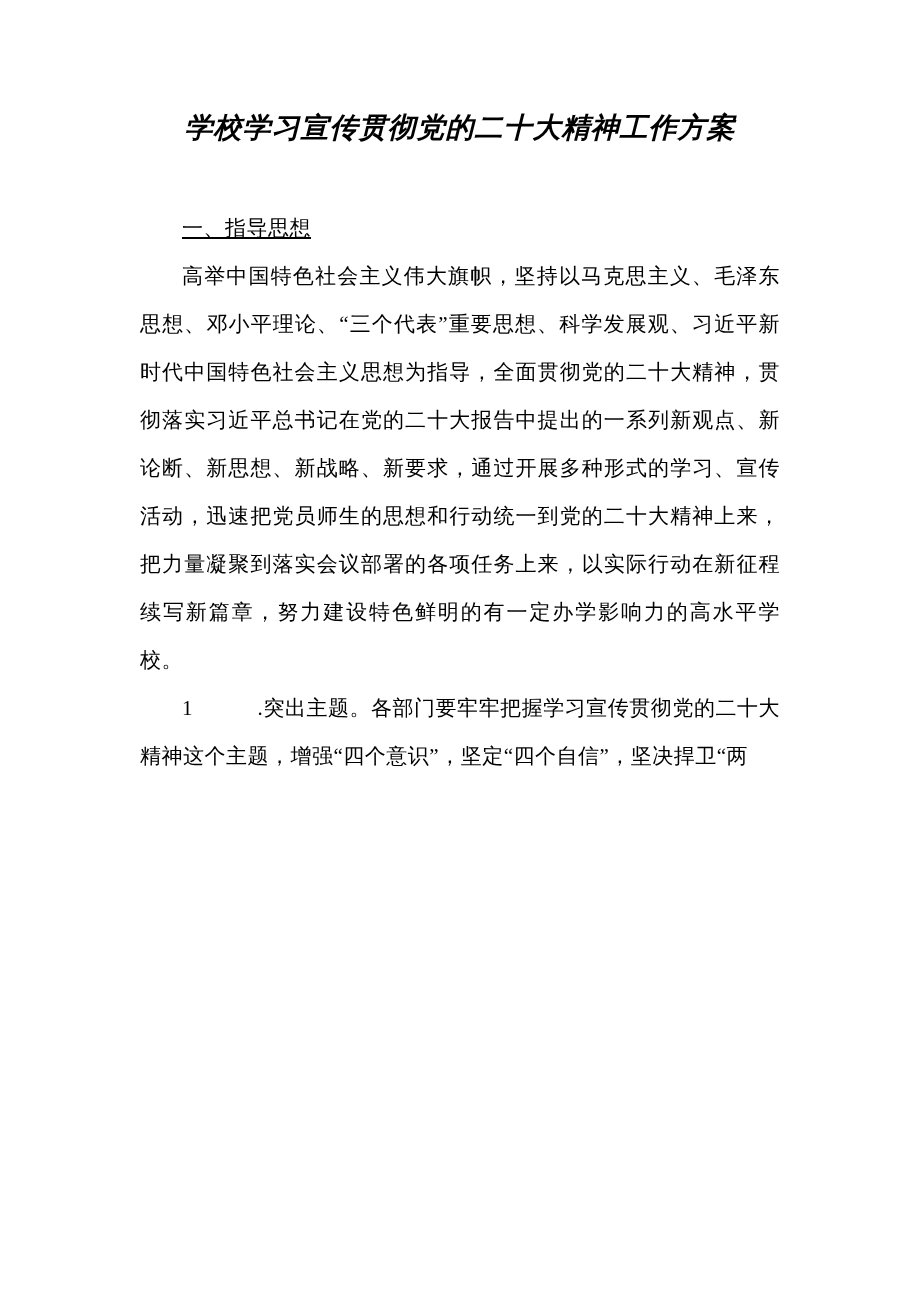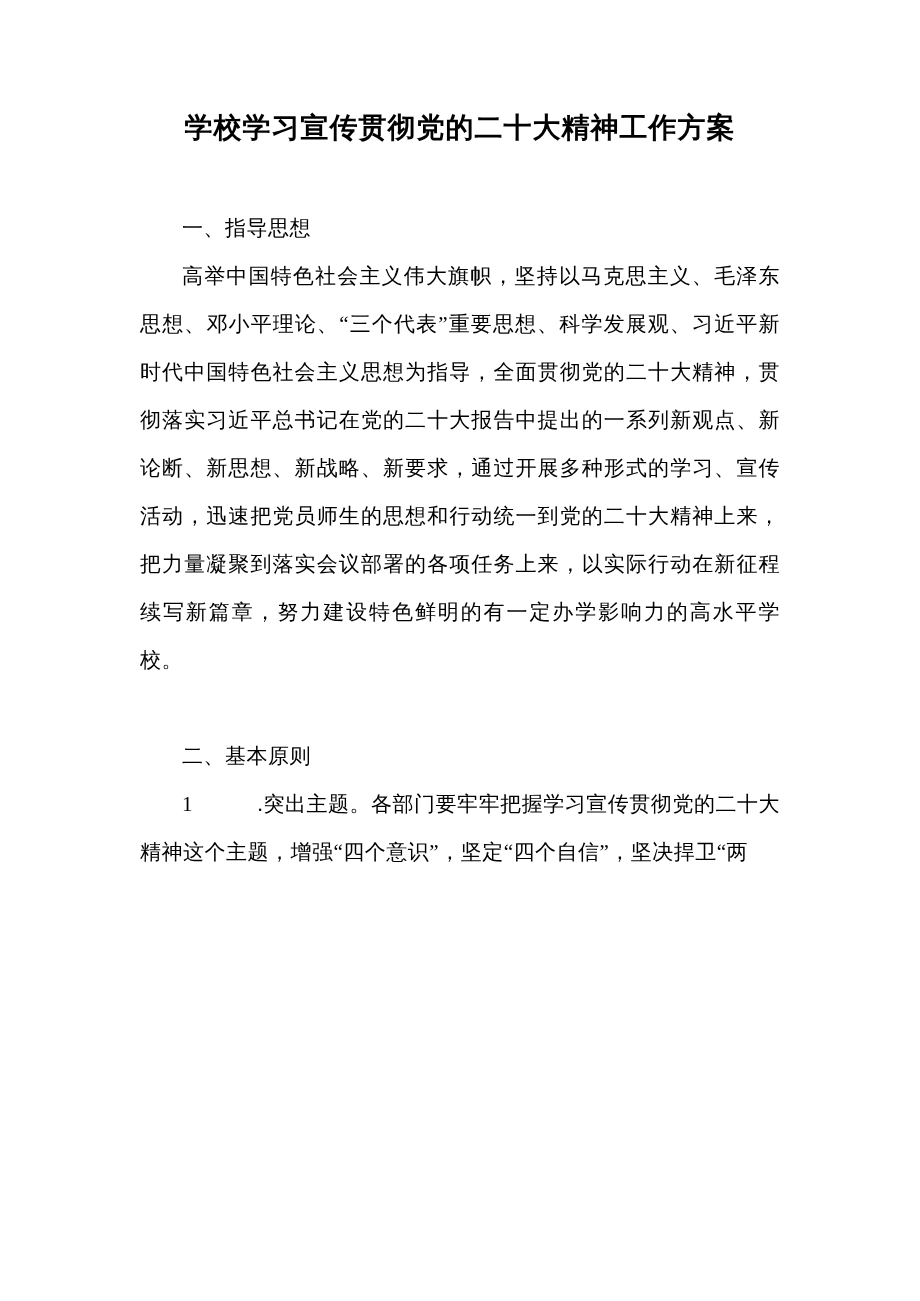--- a/index.html
+++ b/index.html
@@ -18,45 +18,46 @@
     padding: 106px 140px 0 140px;
   }
   .doc-title {
     font-family: "Liberation Sans", "DejaVu Sans", sans-serif;
     font-size: 28px;
     font-weight: bold;
     line-height: 44px;
     text-align: center;
     letter-spacing: 1px;
     margin-bottom: 54px;
+    font-style: italic;
   }
   .para {
     font-size: 21px;
     line-height: 48px;
     text-align: justify;
     text-indent: 2em;
     letter-spacing: 0.5px;
   }
   .section-heading {
     font-size: 21px;
     line-height: 48px;
     text-indent: 2em;
     letter-spacing: 0.5px;
     margin-top: 48px; 
+    text-decoration: underline;
   }
 </style>
 </head>
 <body>
 
 <div class="page">
 
   <h1 class="doc-title">学校学习宣传贯彻党的二十大精神工作方案</h1>
 
 
   <p class="section-heading">一、指导思想</p>
 
   <p class="para">高举中国特色社会主义伟大旗帜，坚持以马克思主义、毛泽东思想、邓小平理论、“三个代表”重要思想、科学发展观、习近平新时代中国特色社会主义思想为指导，全面贯彻党的二十大精神，贯彻落实习近平总书记在党的二十大报告中提出的一系列新观点、新论断、新思想、新战略、新要求，通过开展多种形式的学习、宣传活动，迅速把党员师生的思想和行动统一到党的二十大精神上来，把力量凝聚到落实会议部署的各项任务上来，以实际行动在新征程续写新篇章，努力建设特色鲜明的有一定办学影响力的高水平学校。</p>
 
-  <p class="section-heading">二、基本原则</p>
 
   <p class="para">1　　　.突出主题。各部门要牢牢把握学习宣传贯彻党的二十大精神这个主题，增强“四个意识”，坚定“四个自信”，坚决捍卫“两</p>
 
 </div>
 
 </body></html>

